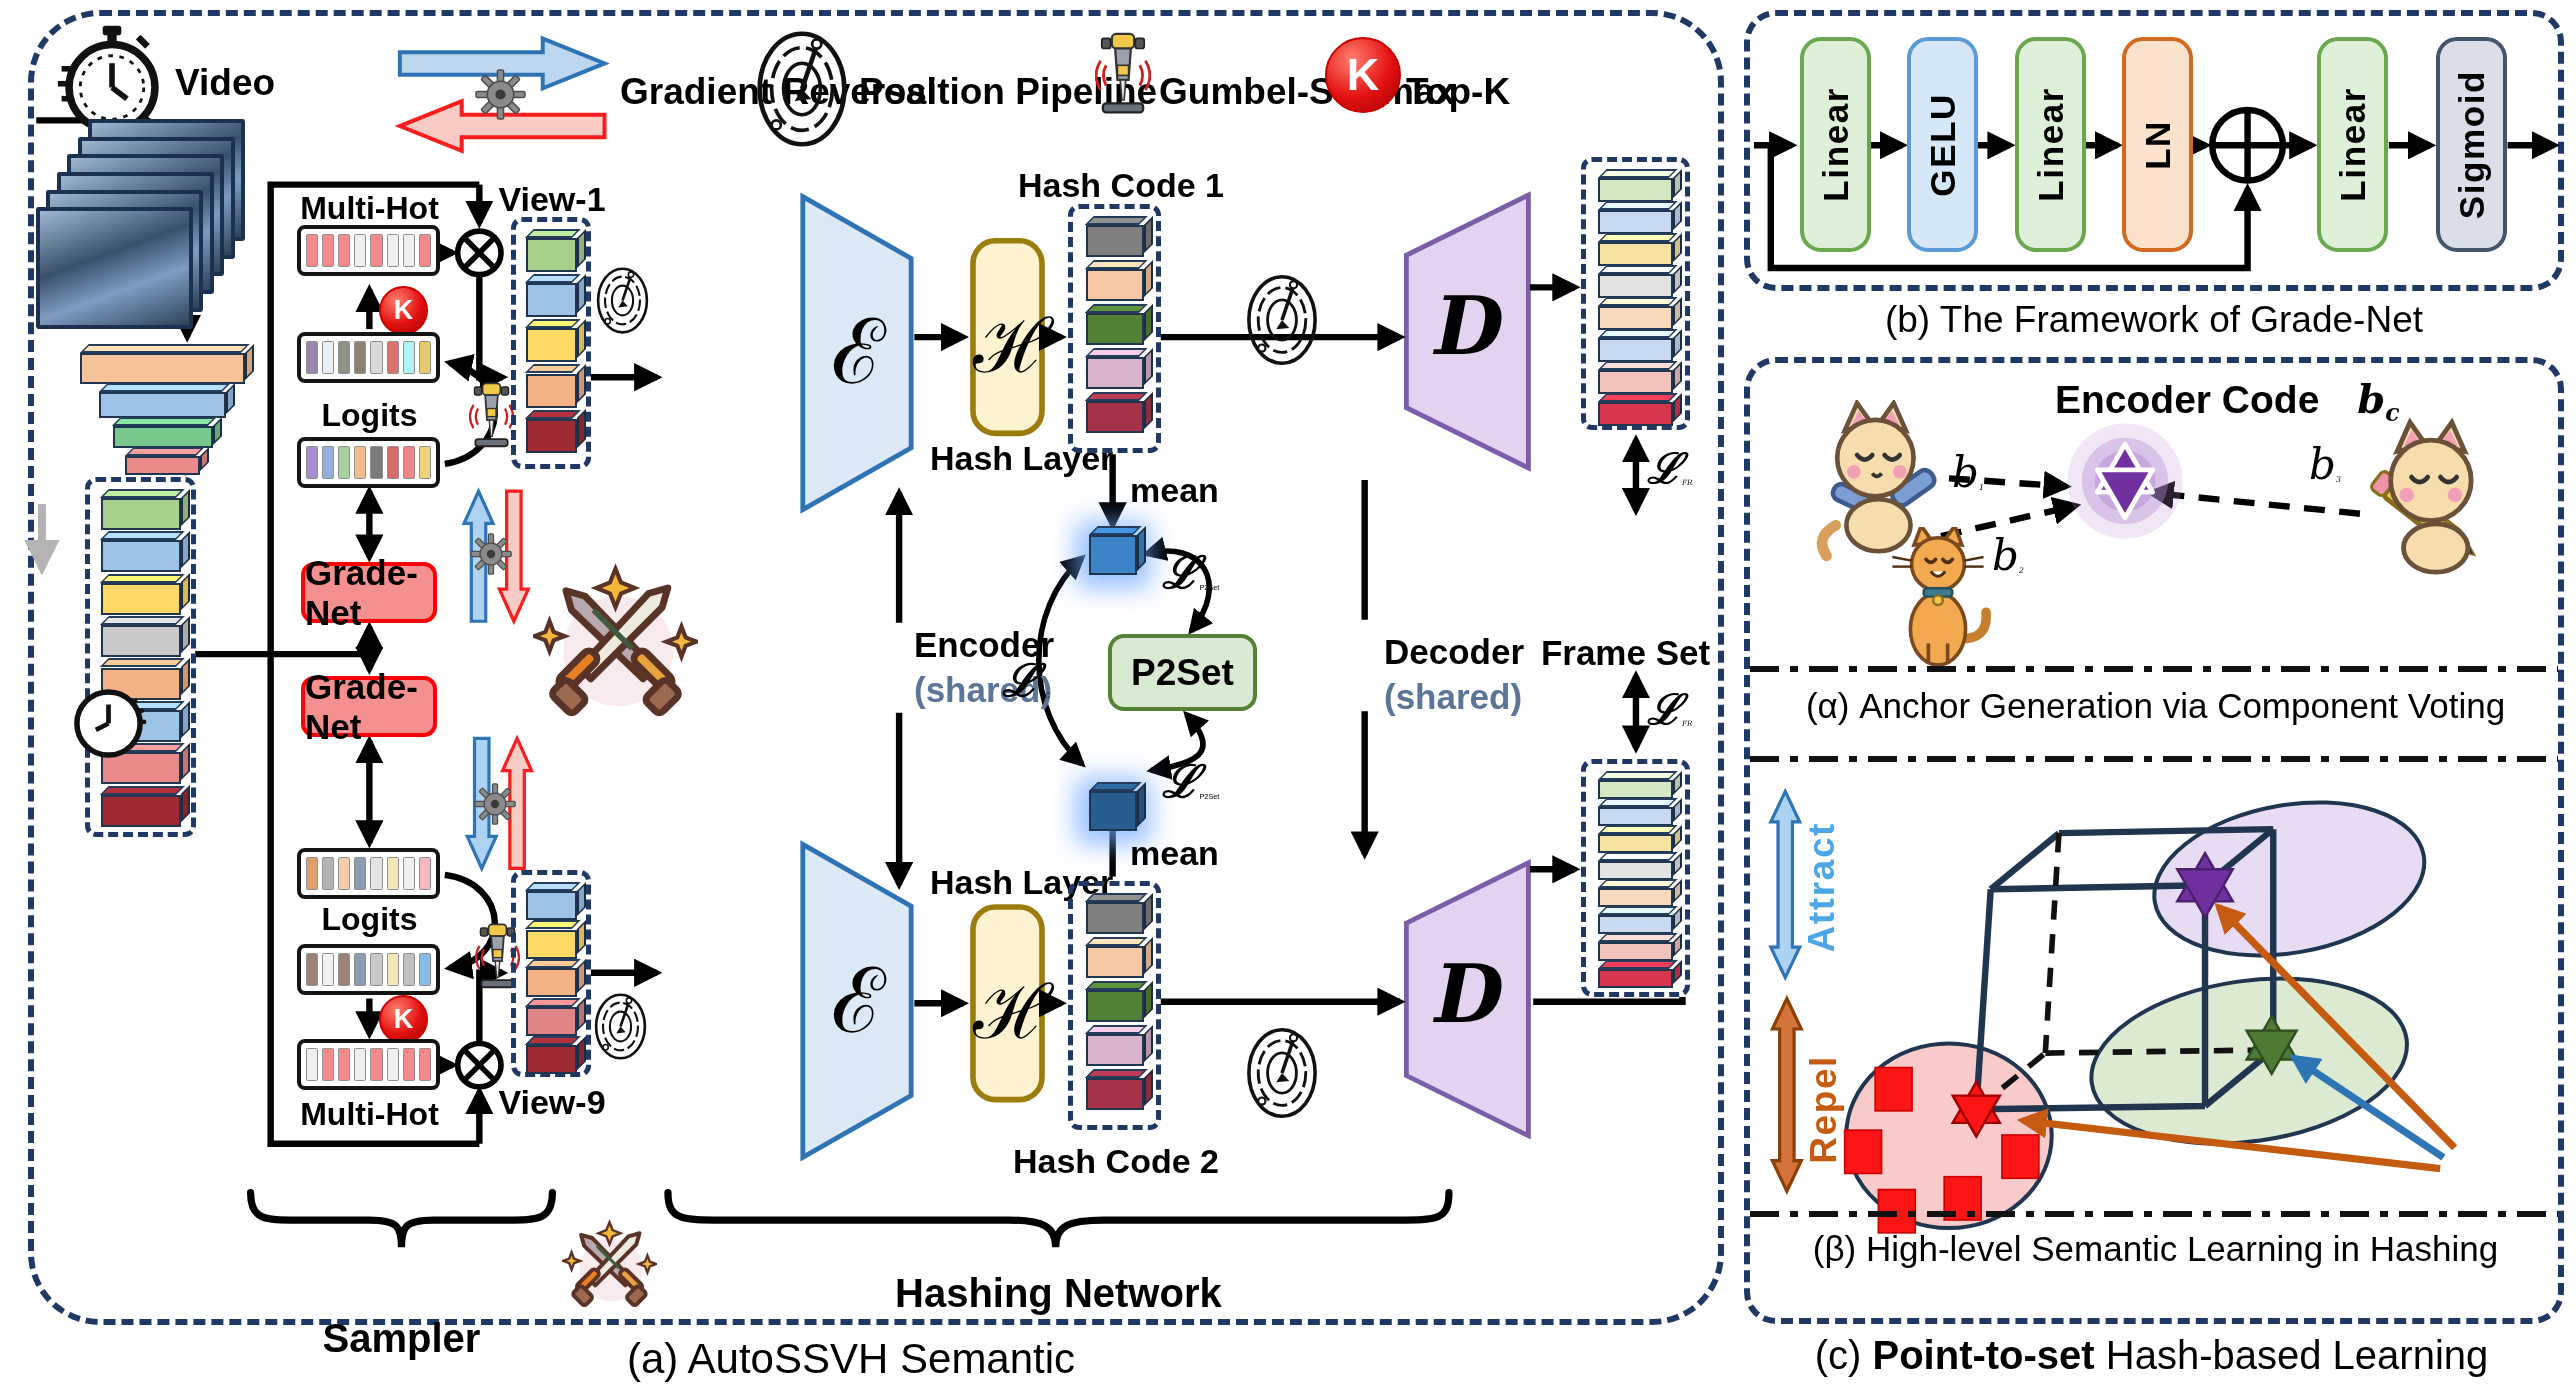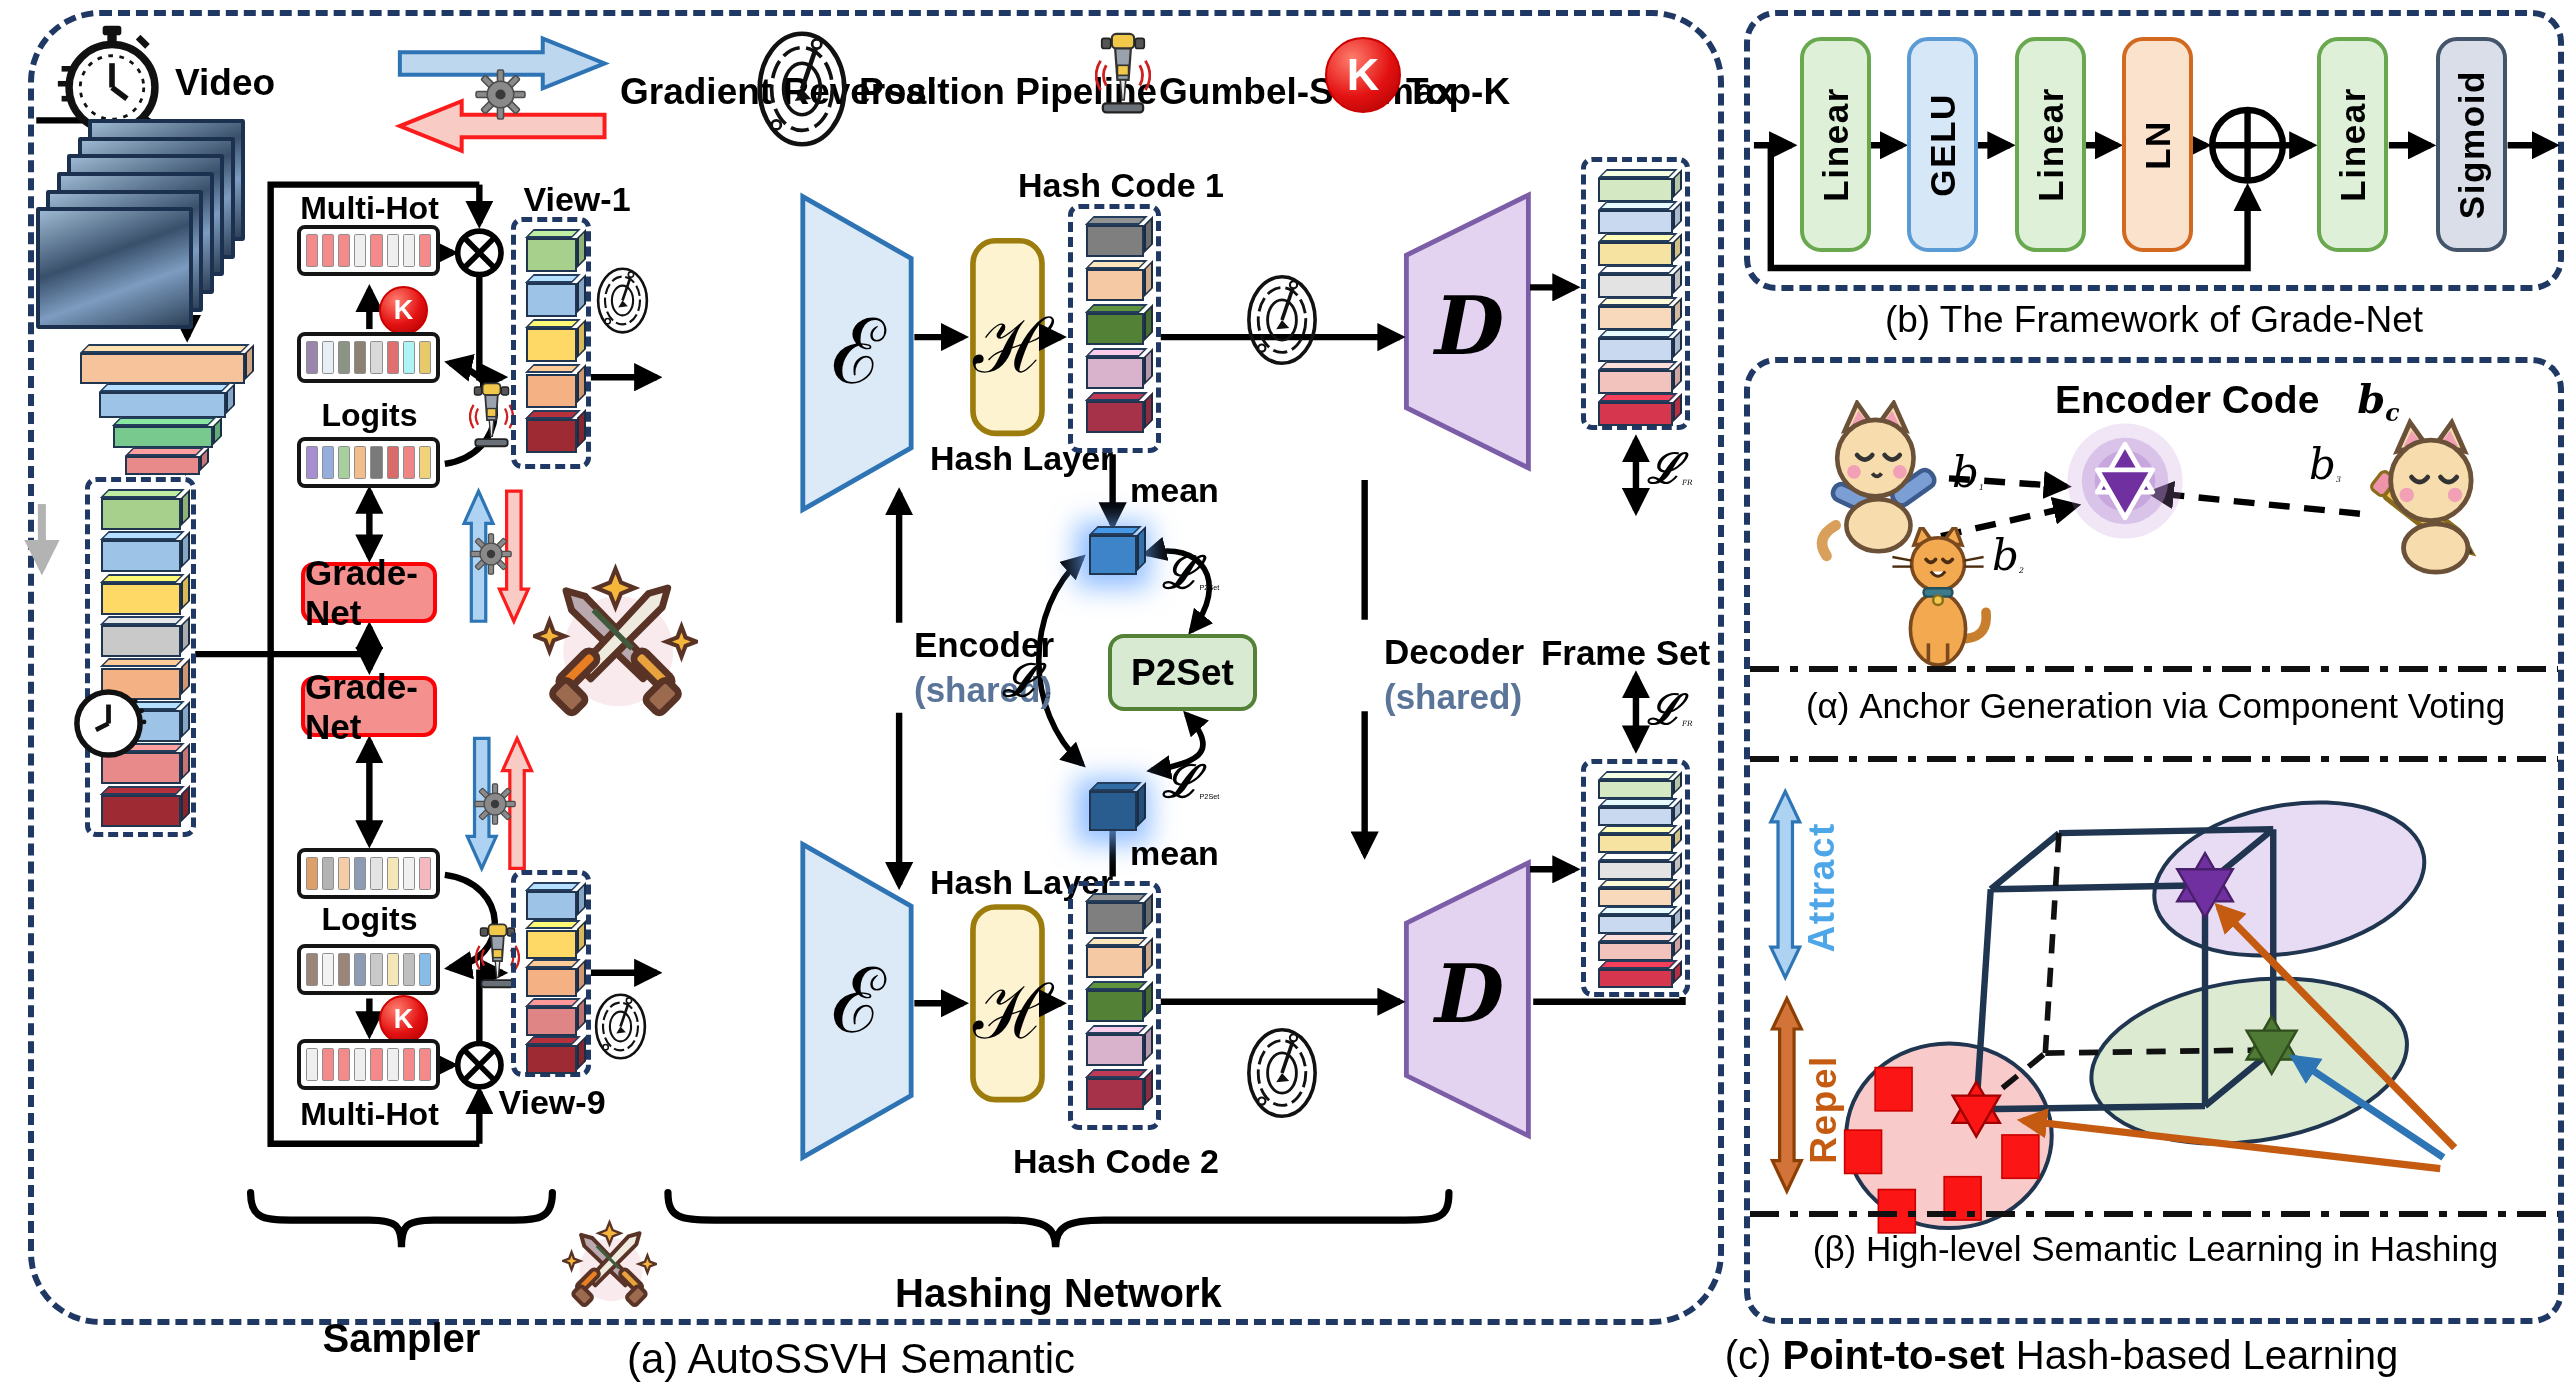--- a/index.html
+++ b/index.html
@@ -461,21 +461,21 @@
     <div class="cell" style="background: rgb(244, 138, 138);"></div>
     <div class="cell" style="background: rgb(244, 138, 138);"></div>
     <div class="cell" style="background: rgb(239, 239, 239);"></div>
     <div class="cell" style="background: rgb(244, 138, 138);"></div>
     <div class="cell" style="background: rgb(239, 239, 239);"></div>
     <div class="cell" style="background: rgb(244, 138, 138);"></div>
     <div class="cell" style="background: rgb(244, 138, 138);"></div>
   </div>
 <div class="lbl f40 w6 ctr" style="left:289px;top:1097px;width:161px">Multi-Hot</div>
 
-<div class="lbl f42 w6 ctr" style="left:521px;top:181px;width:112px">View-1</div>
+<div class="lbl f42 w6 ctr" style="left:496px;top:181px;width:112px">View-1</div>
 <div class="dbox" style="left:511px;top:217px;width:80px;height:252px">
   <div class="stack s-v1">
       <div class="cube" style="background-color: rgb(168, 208, 141);"></div>
       <div class="cube" style="background-color: rgb(157, 195, 230);"></div>
       <div class="cube" style="background-color: rgb(255, 217, 102);"></div>
       <div class="cube" style="background-color: rgb(244, 177, 131);"></div>
       <div class="cube" style="background-color: rgb(158, 43, 51);"></div>
     </div>
 </div>
 <svg class="abs" style="left:596px;top:257px" width="53" height="87" viewBox="0 0 66 108">
@@ -683,16 +683,16 @@
 <div class="vert-lbl" style="left:1801px;top:803px;width:42px;height:169px">
     <span class="vtext" style="color:#4da6e8;font-size:37px;font-weight:700">Attract</span>
   </div>
 <div class="vert-lbl" style="left:1803px;top:1029px;width:42px;height:161px">
     <span class="vtext" style="color:#c55a11;font-size:37px;font-weight:700">Repel</span>
   </div>
 
 <div class="divider" style="left:1750px;top:1211px;width:808px"></div>
 <div class="lbl f44 ctr" style="left:1766px;top:1230px;width:779px">(β) High-level Semantic Learning in Hashing</div>
 
-<div class="lbl f50 ctr" style="left:1656px;top:1334px;width:811px">
+<div class="lbl f50 ctr" style="left:1746px;top:1334px;width:811px">
   <span>(c) </span><span class="w7">Point-to-set</span><span> Hash-based Learning</span>
 </div>
 
 
 </body></html>

